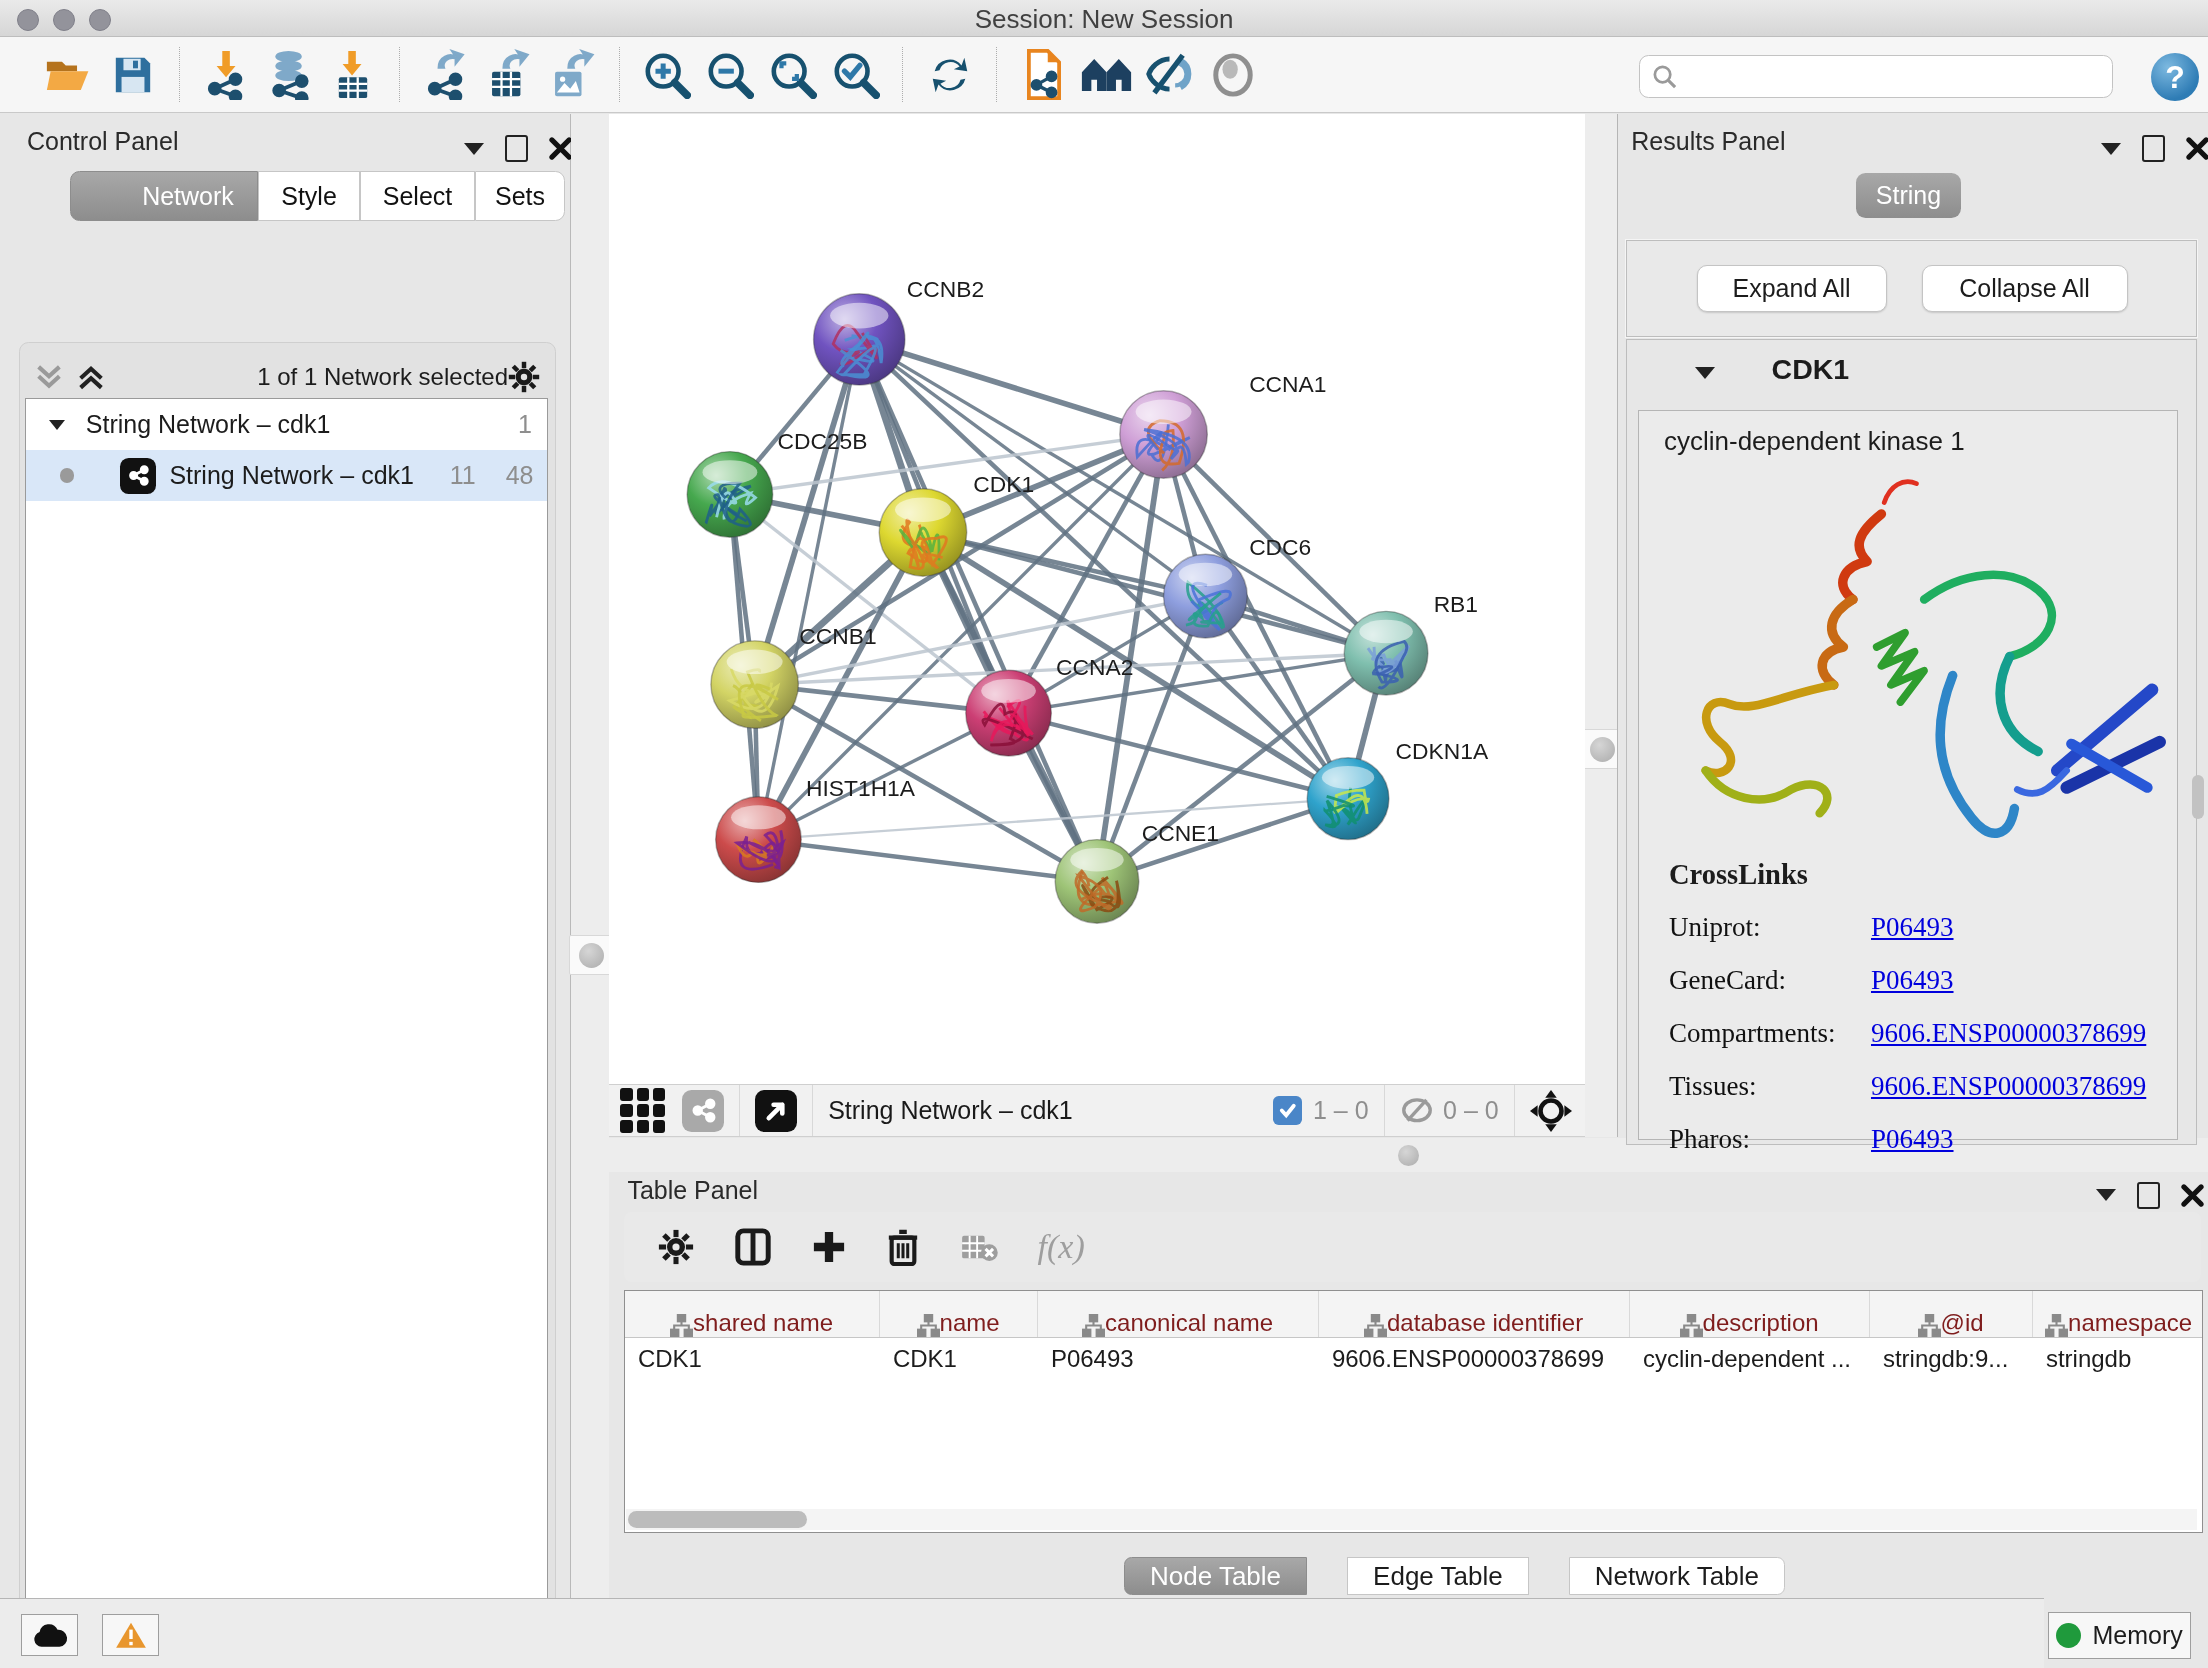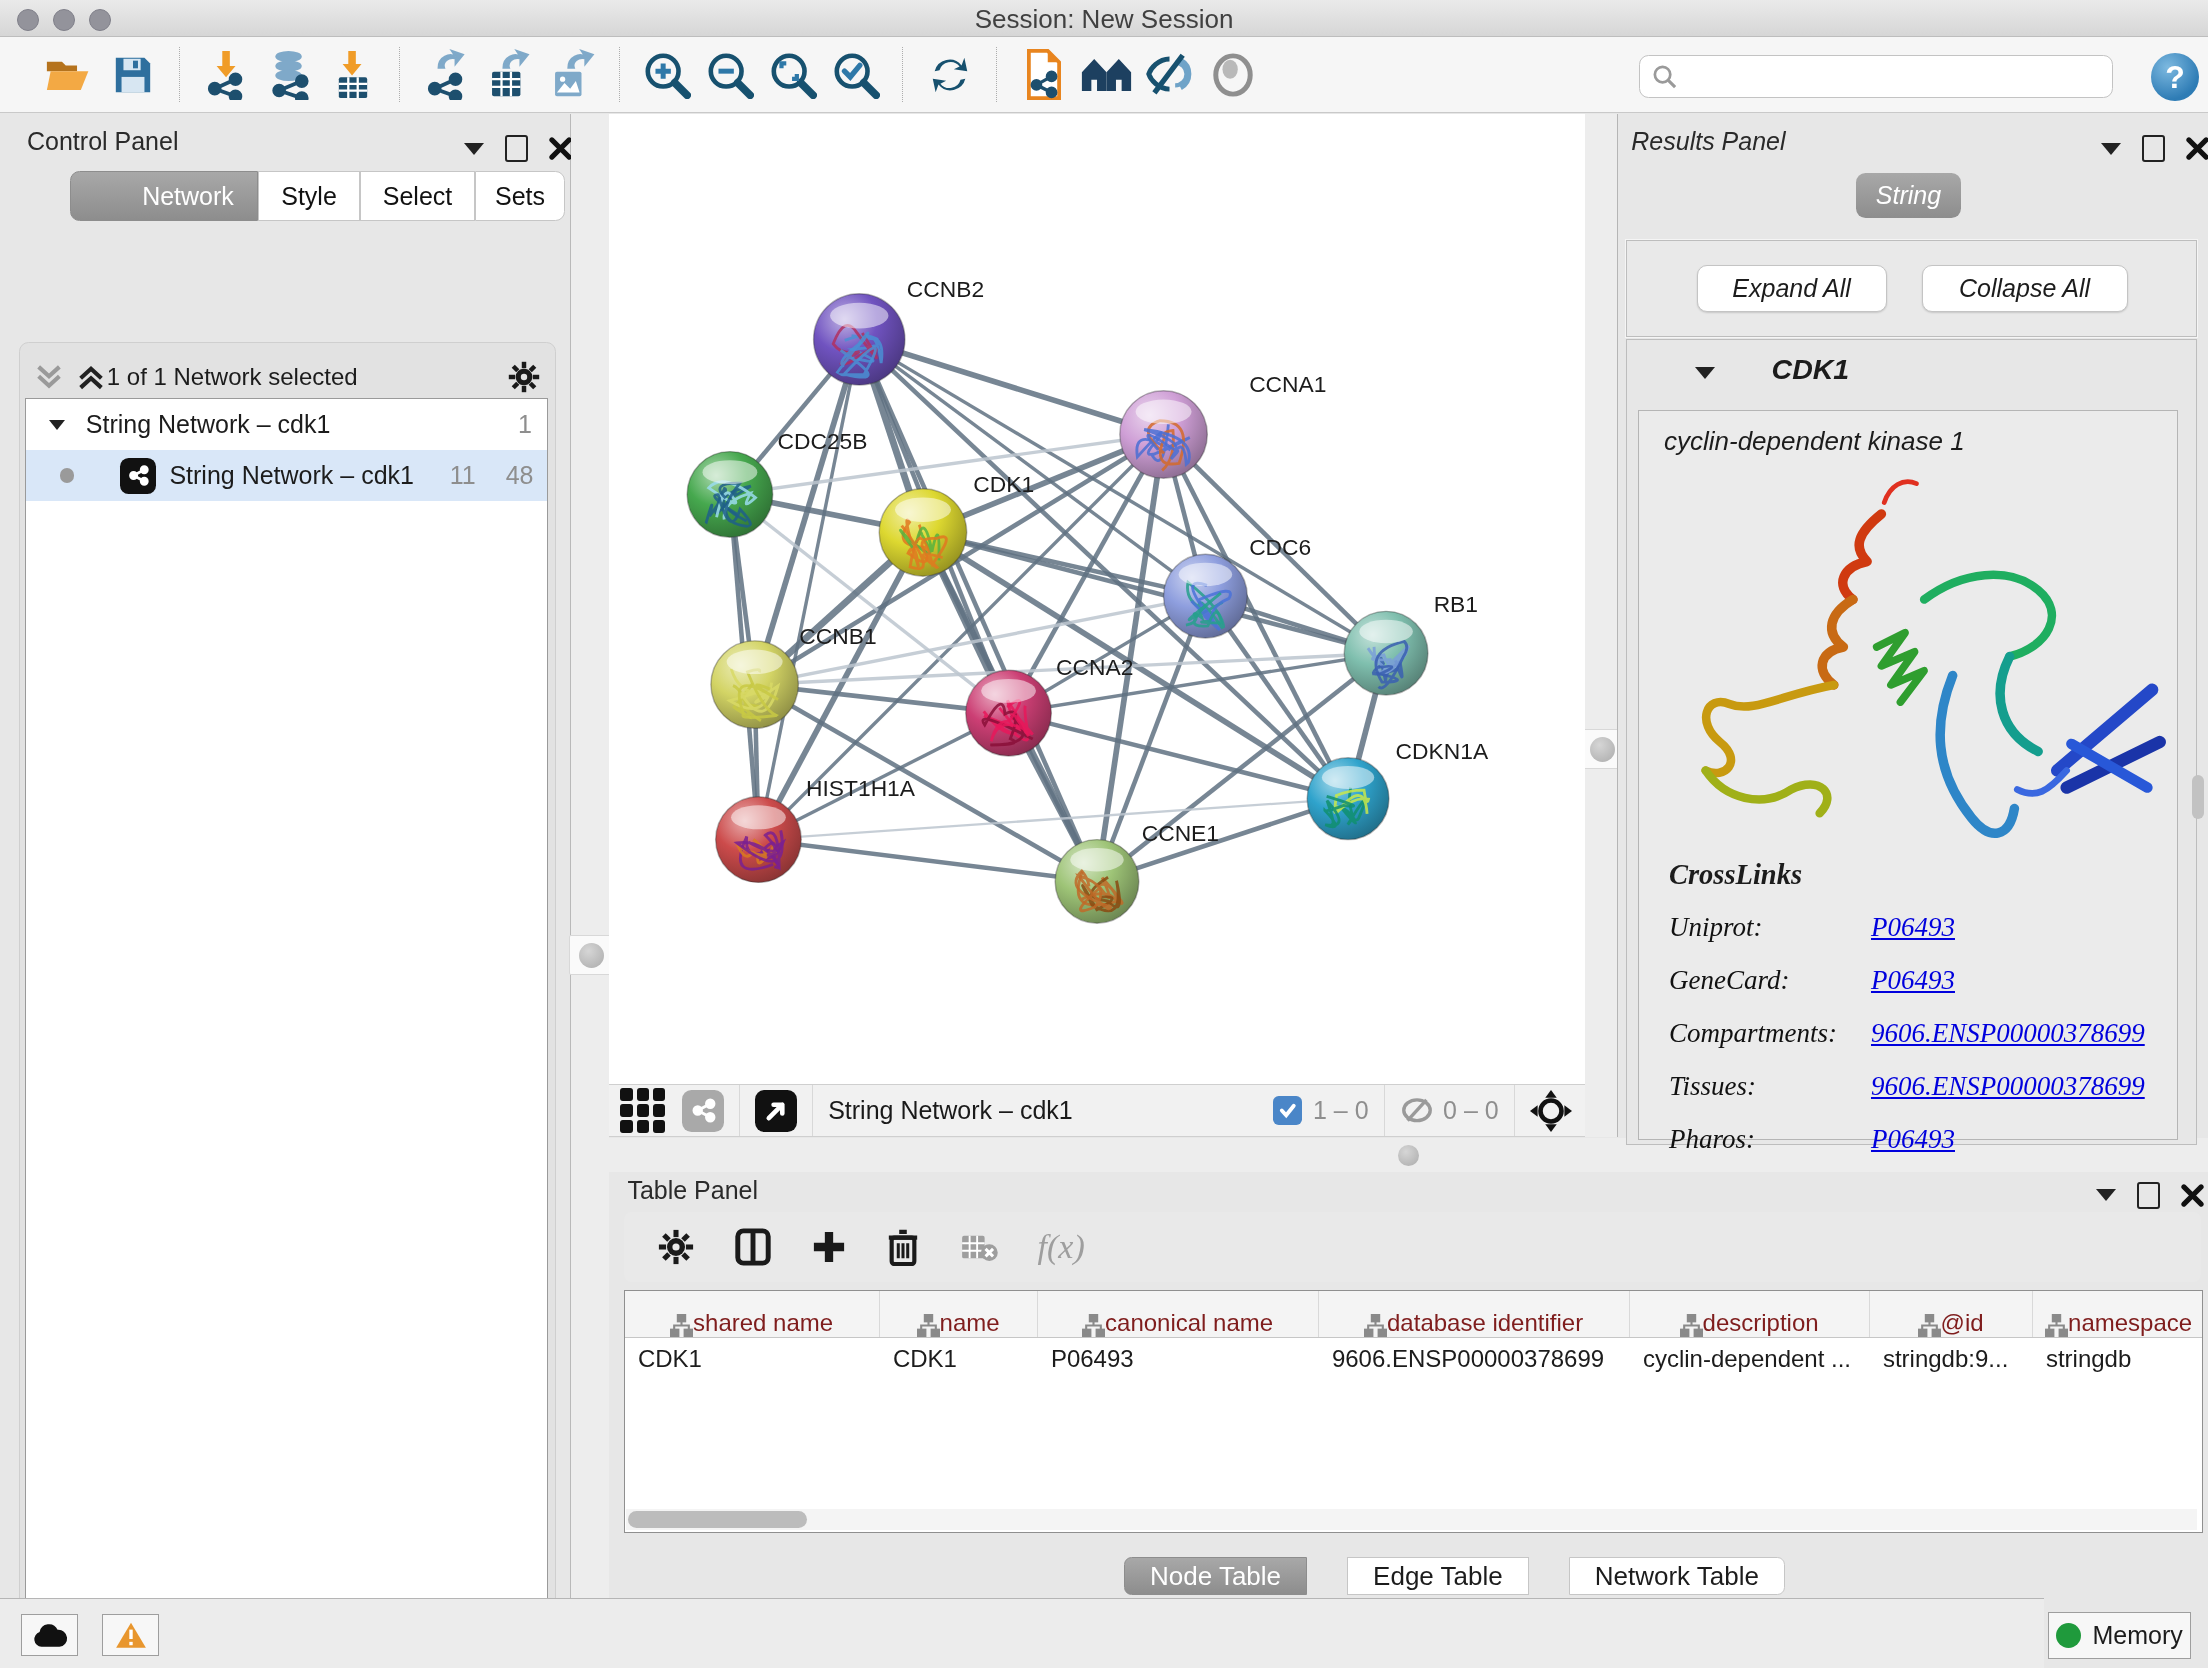--- a/index.html
+++ b/index.html
@@ -52,21 +52,21 @@
   .netbar{position:absolute;left:609px;top:1084px;width:976px;height:53px;background:#f1f1f1;
           border-top:1px solid #cfcfcf;border-bottom:1px solid #cfcfcf;display:flex;align-items:center;box-sizing:border-box;}
   .nbsep{border-left:1.9px solid #d8d8d8;height:51px;margin:0 15px;}
   .nbtitle{font-size:25px;color:#1a1a1a;}
   .gridic{display:grid;grid-template-columns:repeat(3,12.4px);grid-template-rows:repeat(3,12.4px);gap:3.8px;}
   .gridic span{background:#111;border-radius:2.9px;}
   .shgray{width:42px;height:42px;border-radius:9.5px;background:#a9a9a9;display:flex;align-items:center;justify-content:center;}
   .birdseye{width:42px;height:42px;border-radius:9.5px;background:#111;display:flex;align-items:center;justify-content:center;}
   .chk{width:28.5px;height:28.5px;border-radius:5.7px;background:#4a86c8;display:flex;align-items:center;justify-content:center;}
   
-  .rpanel{position:absolute;left:1617px;top:114px;width:592px;height:1023px;background:#e7e7e7;border-left:1.9px solid #b5b5b5;box-sizing:border-box;font-style:italic;}
+  .rpanel{position:absolute;left:1617px;top:114px;width:592px;height:1023px;background:#e7e7e7;border-left:1.9px solid #b5b5b5;box-sizing:border-box;}
   .stringtab{position:absolute;left:238px;top:59px;width:105px;height:45px;border-radius:9.5px;
              background:linear-gradient(#a8a8a8,#8d8d8d);color:#fff;font-size:25px;display:flex;align-items:center;justify-content:center;}
   .rbox{position:absolute;left:7.6px;top:126px;width:569px;height:95px;background:#e9e9e9;border:1.9px solid #bdbdbd;outline:1px solid #f5f5f5;}
   .rbtn{position:absolute;height:45px;background:#fff;border:1px solid #c4c4c4;border-radius:10px;
         font-size:25px;display:flex;align-items:center;justify-content:center;box-shadow:0 1px 1.9px rgba(0,0,0,.15);}
   .cdkbox{position:absolute;left:7.6px;top:225px;width:569px;height:804px;background:#e7e7e7;border:1.9px solid #bdbdbd;}
   .cdkinner{position:absolute;left:11.4px;top:70px;width:538px;height:728px;background:#ebebeb;border:1px solid #b5b5b5;}
   .crosslinks{font-family:"Liberation Serif",serif;}
   .cl-row{display:flex;font-size:27px;margin-bottom:22px;}
   .cl-label{width:202px;color:#111;}
@@ -289,21 +289,21 @@
         <svg width="32" height="28.5" viewBox="0 0 17 15" style="margin-left:13.3px">
             <g stroke="#9a9a9a" stroke-width="2.2" fill="none">
               <path d="M3 2 l5.5 5 L14 2 M3 7 l5.5 5 L14 7"></path>
             </g>
           </svg>
         <svg width="32" height="28.5" viewBox="0 0 17 15" style="margin-left:9.5px">
             <g stroke="#222" stroke-width="2.2" fill="none">
               <path d="M3 13 l5.5 -5 L14 13 M3 8 l5.5 -5 L14 8"></path>
             </g>
           </svg>
-        <span style="flex:1;text-align:left;font-size:24px">1 of 1 Network selected</span>
+        <span style="flex:1;text-align:right;font-size:24px">1 of 1 Network selected</span>
         <svg width="32" height="32" viewBox="0 0 20 20" style="margin-right:15px">
             <g fill="#1a1a1a">
               <circle cx="10" cy="10" r="5.2"></circle>
               <g>
                 <rect x="8.6" y="0.5" width="2.8" height="4"></rect>
                 <rect x="8.6" y="15.5" width="2.8" height="4"></rect>
                 <rect x="0.5" y="8.6" width="4" height="2.8"></rect>
                 <rect x="15.5" y="8.6" width="4" height="2.8"></rect>
                 <rect x="8.6" y="0.5" width="2.8" height="4" transform="rotate(45 10 10)"></rect>
                 <rect x="8.6" y="15.5" width="2.8" height="4" transform="rotate(45 10 10)"></rect>

